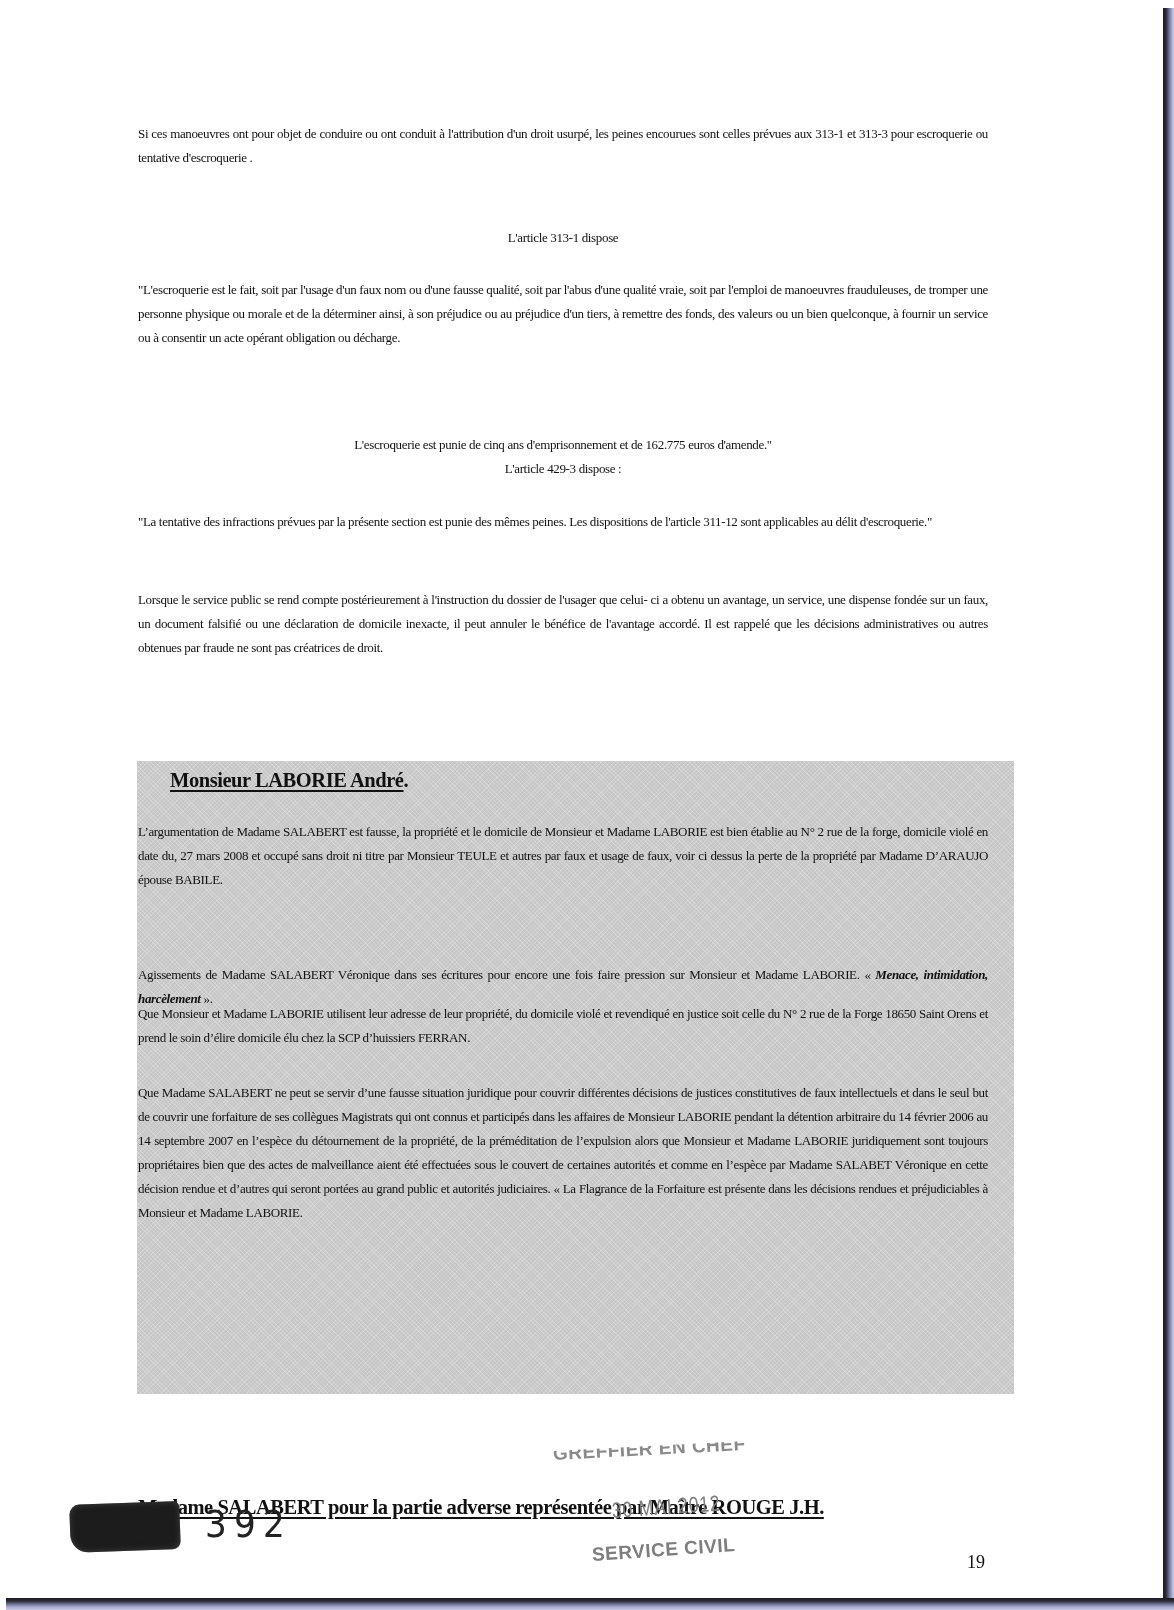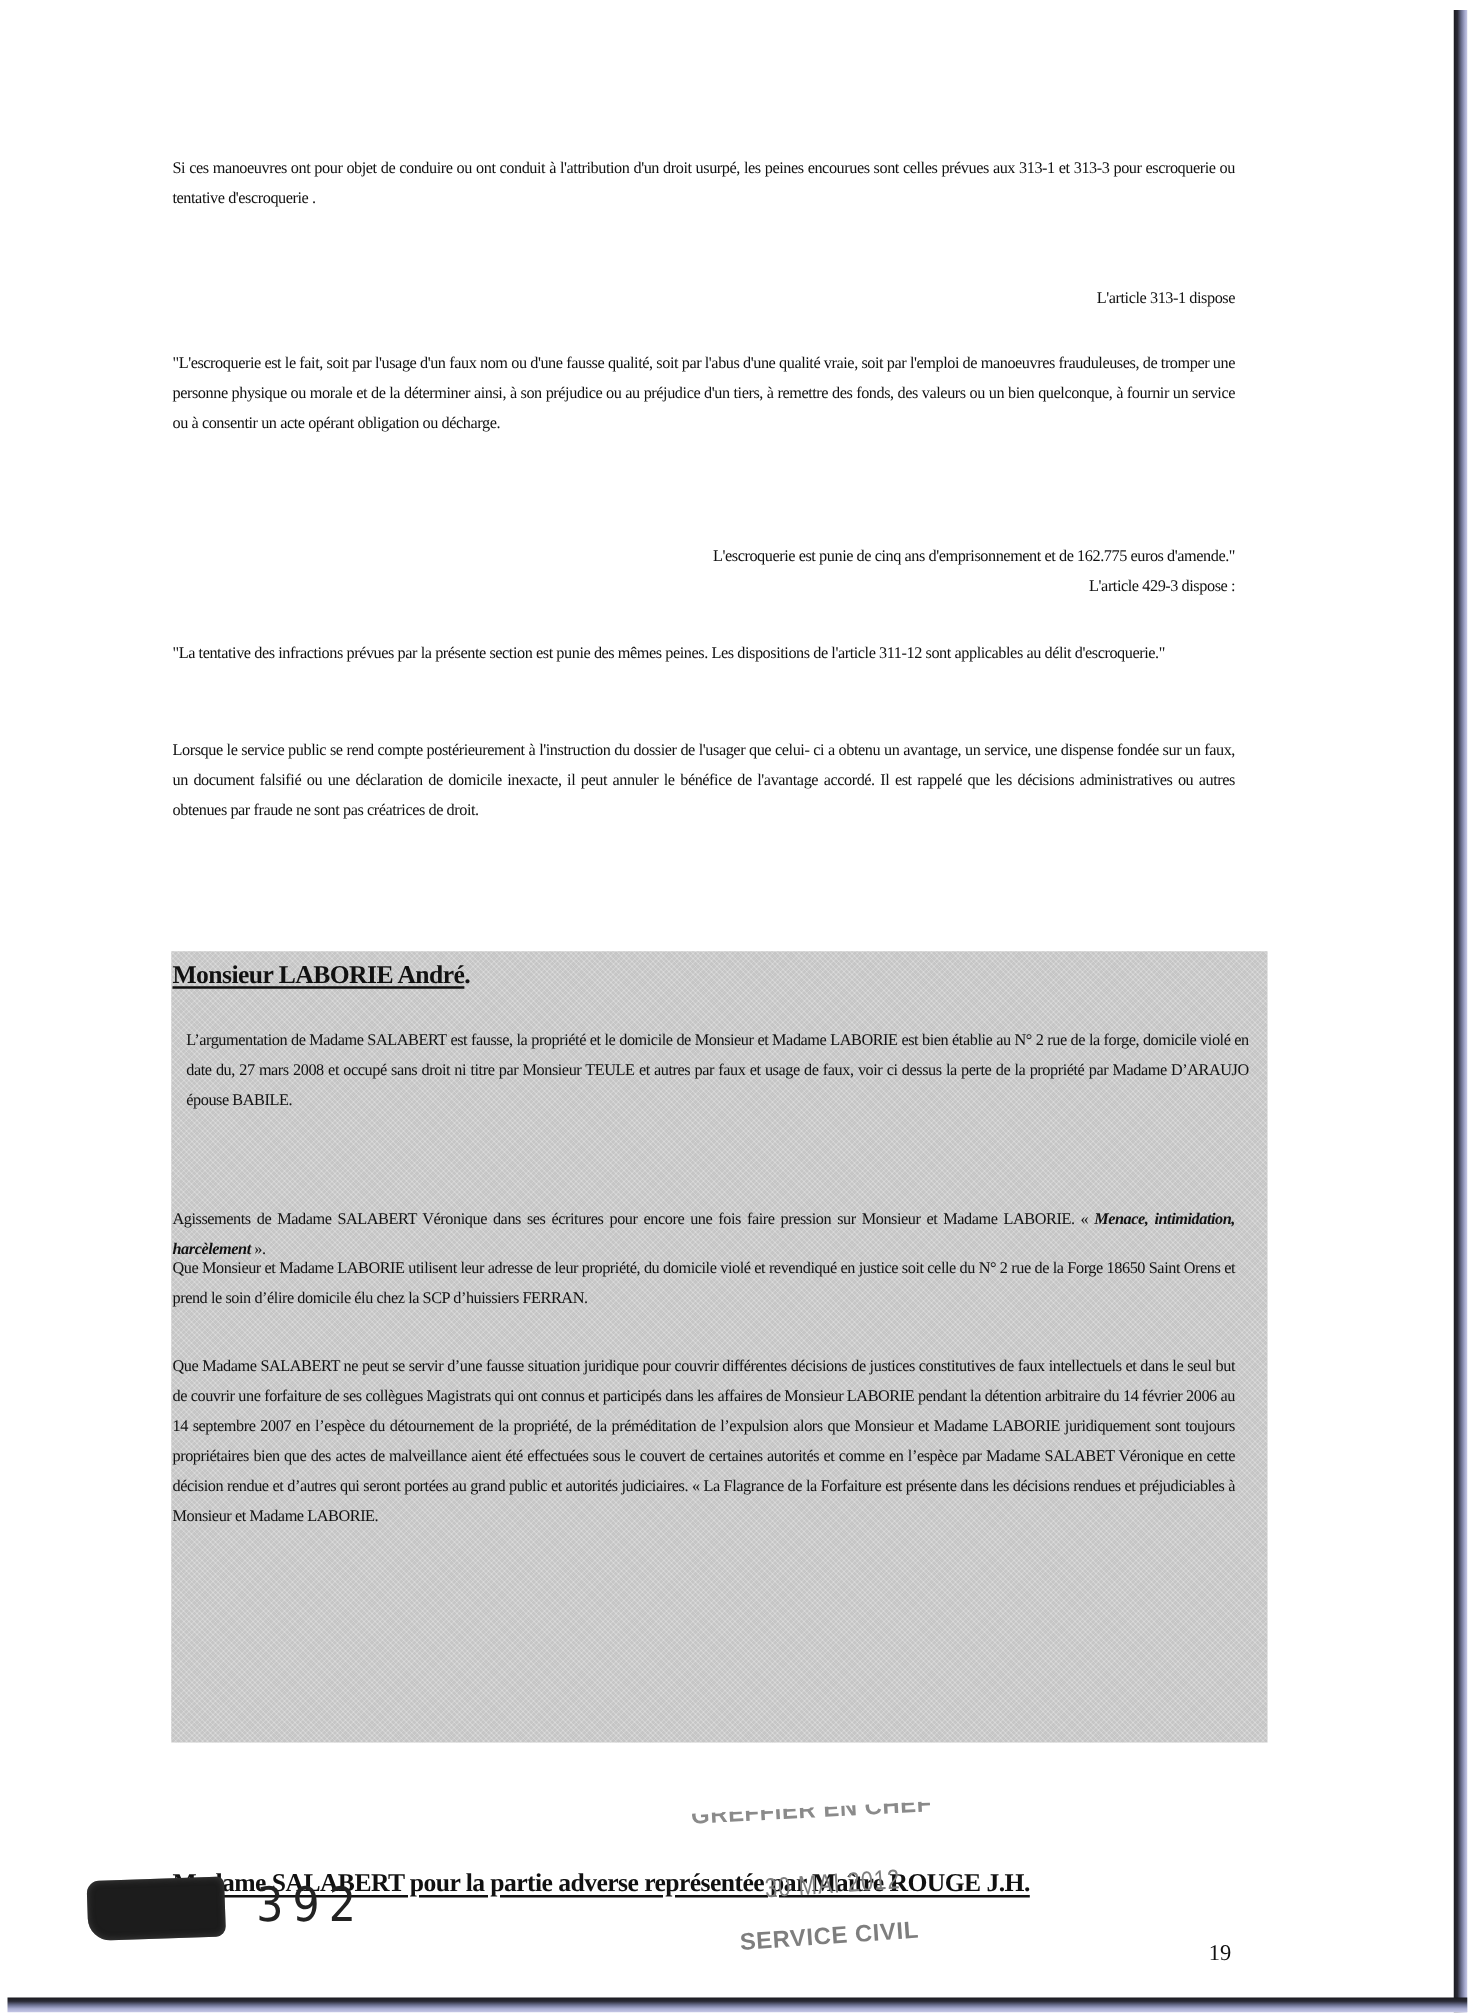--- a/index.html
+++ b/index.html
@@ -54,21 +54,21 @@
       left: 138px;
       width: 850px;
       font-size: 13px;
       line-height: 23.9px;
       text-align: justify;
       letter-spacing: -0.35px;
       word-spacing: 0px;
       margin: 0;
     }
     .body-text.left {
-      text-align: right;
+      text-align: center;
     }
 
     .shaded {
       position: absolute;
       left: 137px;
       top: 761px;
       width: 877px;
       height: 633px;
       background-color: #d2d2d2;
       background-image:
@@ -175,23 +175,23 @@
 <p class="body-text" style="top:122px;">Si ces manoeuvres ont pour objet de conduire ou ont conduit à l'attribution d'un droit usurpé, les peines encourues sont celles prévues aux 313-1 et 313-3 pour escroquerie ou tentative d'escroquerie .</p>
 <p class="body-text left" style="top:226px;">L'article 313-1 dispose</p>
 <p class="body-text" style="top:278px;">"L'escroquerie est le fait, soit par l'usage d'un faux nom ou d'une fausse qualité, soit par l'abus d'une qualité  vraie, soit par l'emploi de manoeuvres frauduleuses, de tromper une personne physique ou morale et de la déterminer ainsi, à son préjudice ou au préjudice d'un tiers, à remettre des fonds, des valeurs ou un bien quelconque, à fournir un service ou à consentir un acte opérant obligation ou décharge.</p>
 <p class="body-text left" style="top:433px;">L'escroquerie est punie de cinq ans d'emprisonnement et de 162.775 euros d'amende."</p>
 <p class="body-text left" style="top:457px;">L'article 429-3 dispose :</p>
 <p class="body-text" style="top:510px;">"La tentative des infractions prévues par la présente section est punie des mêmes peines. Les dispositions de l'article 311-12 sont applicables au délit d'escroquerie."</p>
 <p class="body-text" style="top:588px;">Lorsque le service public se rend compte postérieurement à l'instruction du dossier de l'usager que celui- ci a obtenu un avantage, un service, une dispense fondée sur un faux, un document falsifié ou une déclaration de domicile inexacte, il peut annuler le bénéfice de l'avantage accordé. Il est rappelé que les décisions administratives ou autres obtenues par fraude ne sont pas créatrices de droit.</p>
 
 <div class="shaded"></div>
 
-<p class="heading" style="top:768px;"><span class="ul">Monsieur LABORIE André</span><span>.</span></p>
-
-<p class="body-text" style="top:820px;padding-left:11px;">L’argumentation de Madame SALABERT est fausse, la propriété et le domicile de Monsieur et Madame LABORIE est bien établie au N° 2 rue de la forge, domicile violé en date du, 27 mars 2008 et occupé sans droit ni titre par Monsieur TEULE et autres par faux et usage de faux, voir ci dessus la perte de la propriété par Madame D’ARAUJO épouse BABILE.</p>
+<p class="heading" style="top:768px;padding-left:32px;"><span class="ul">Monsieur LABORIE André</span><span>.</span></p>
+
+<p class="body-text" style="top:820px;">L’argumentation de Madame SALABERT est fausse, la propriété et le domicile de Monsieur et Madame LABORIE est bien établie au N° 2 rue de la forge, domicile violé en date du, 27 mars 2008 et occupé sans droit ni titre par Monsieur TEULE et autres par faux et usage de faux, voir ci dessus la perte de la propriété par Madame D’ARAUJO épouse BABILE.</p>
 
 <p class="body-text" style="top:924px;margin-top:39px;"><span>Agissements de Madame SALABERT Véronique dans ses écritures pour encore une fois faire pression sur Monsieur et Madame LABORIE. « </span><span class="emph">Menace, intimidation, harcèlement</span><span> ».</span></p>
 
 <p class="body-text" style="top:1002px;">Que Monsieur et Madame LABORIE utilisent leur adresse de leur propriété, du domicile violé et revendiqué en justice soit celle du N° 2 rue de la Forge 18650 Saint Orens et prend le soin d’élire domicile élu chez la SCP d’huissiers FERRAN.</p>
 
 <p class="body-text" style="top:1081px;">Que Madame SALABERT ne peut se servir d’une fausse situation juridique pour couvrir différentes décisions de justices constitutives de faux intellectuels et dans le seul but de couvrir une forfaiture de ses collègues Magistrats qui ont connus et participés dans les affaires de Monsieur LABORIE pendant la détention arbitraire du 14 février 2006 au 14 septembre 2007 en l’espèce du détournement de la propriété, de la préméditation de l’expulsion alors que Monsieur et Madame LABORIE juridiquement sont toujours propriétaires bien que des actes de malveillance aient été effectuées sous le couvert de certaines autorités et comme en l’espèce par Madame SALABET Véronique en cette décision rendue et d’autres qui seront portées au grand public et autorités judiciaires. «  La Flagrance de la Forfaiture est présente dans les décisions rendues et préjudiciables à Monsieur et Madame LABORIE.</p>
 
 <p class="heading" style="top:1495px;"><span class="ul">Madame SALABERT pour la partie adverse représentée par Maître ROUGE J.H.</span></p>
 
 <p class="stamp stamp-1">GREFFIER EN CHEF</p>

